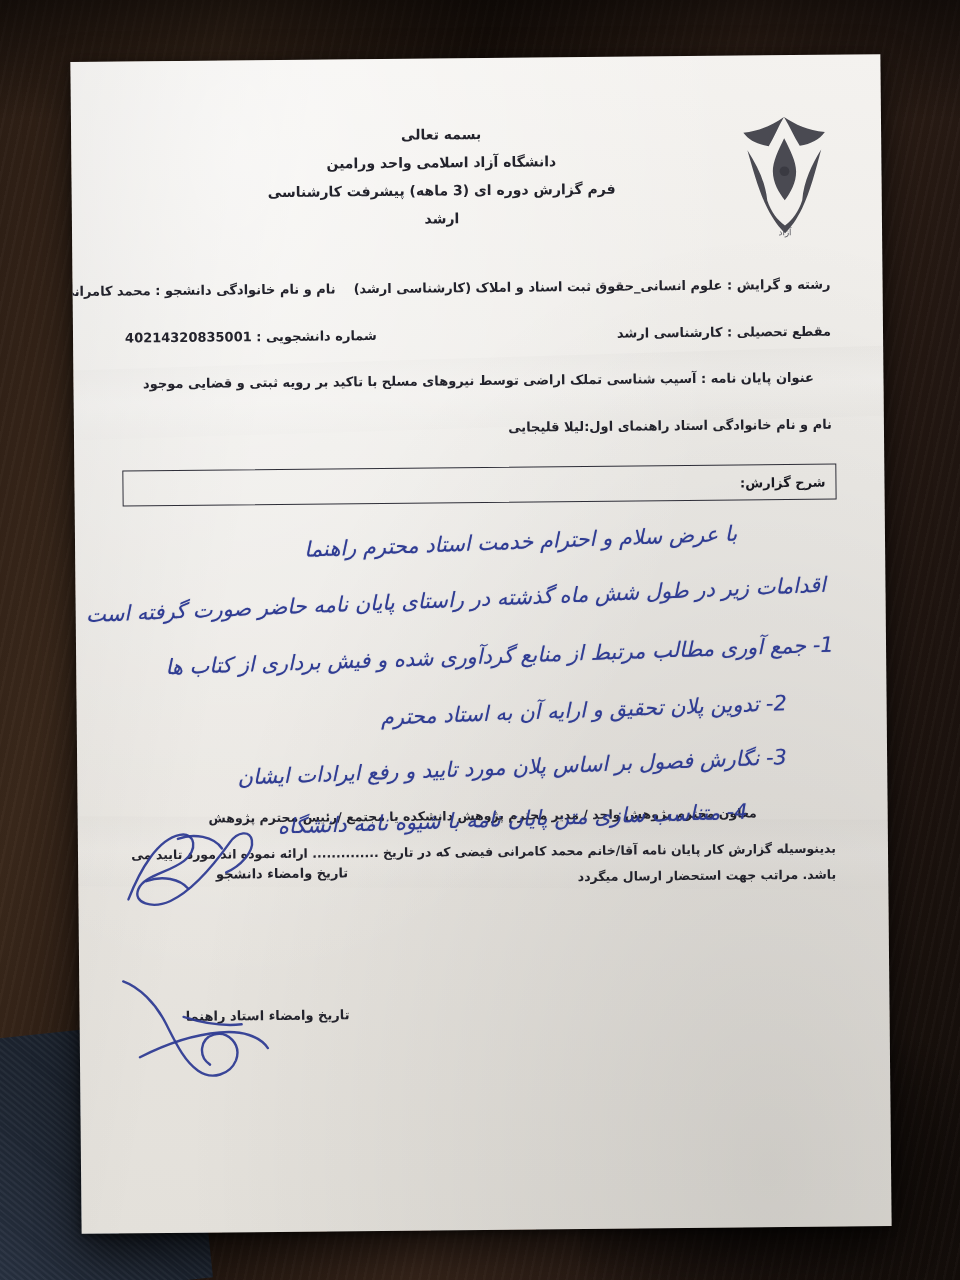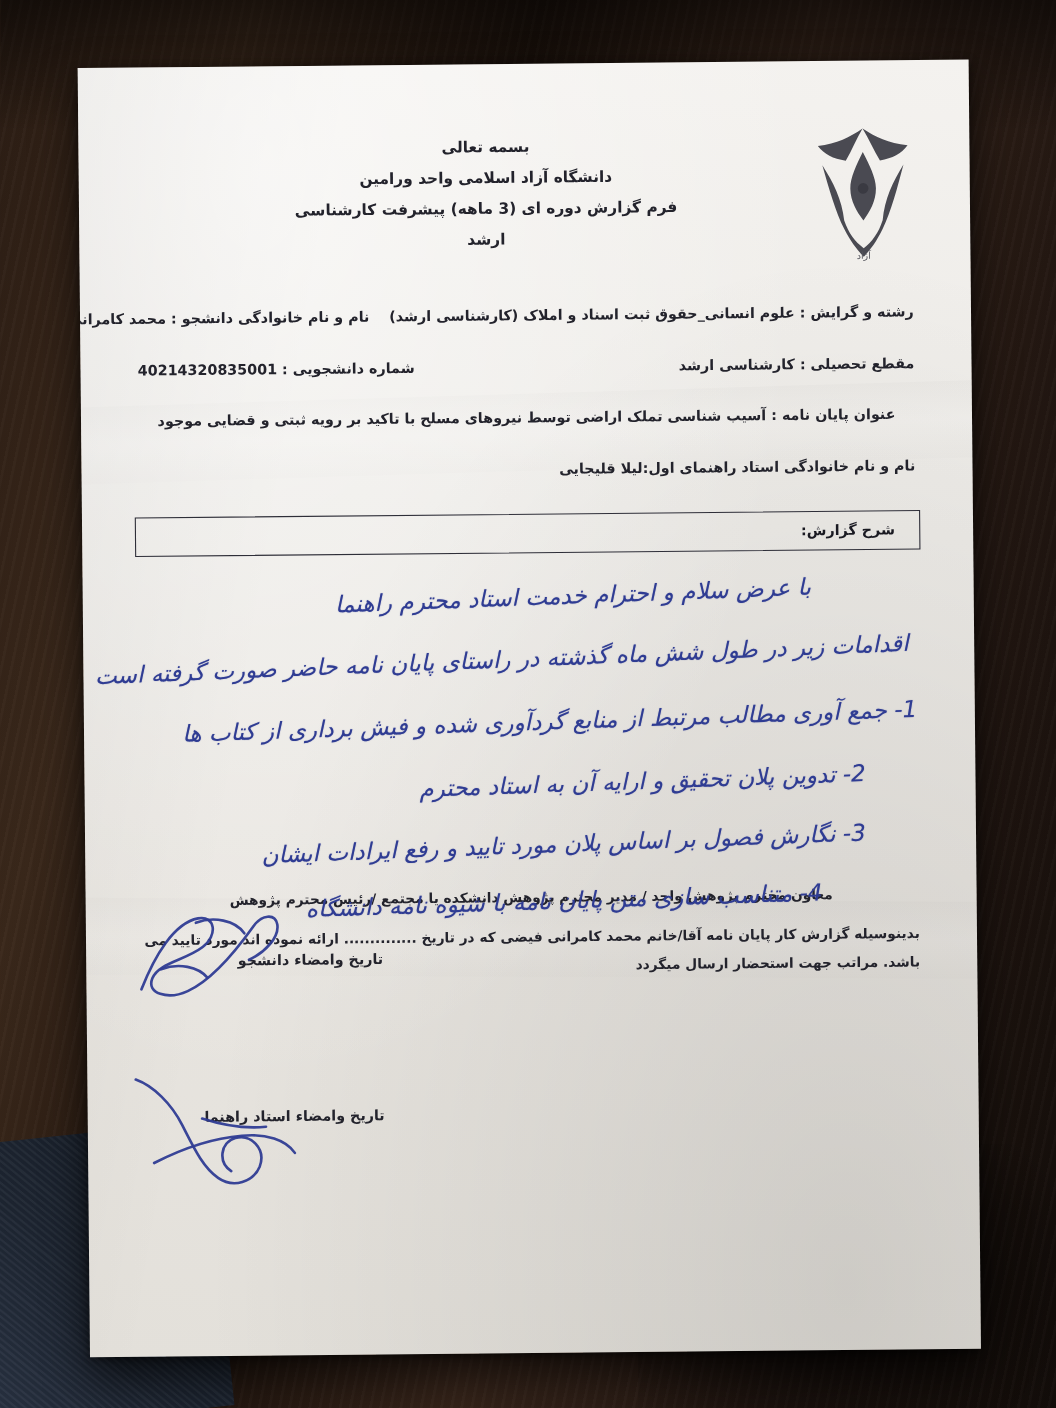--- a/index.html
+++ b/index.html
@@ -165,21 +165,21 @@
   
   .report-box {
     margin: 26px 0 0 0;
     border: 1.6px solid #2e2e38;
     height: 34px;
     position: relative;
   }
   .report-box .label {
     position: absolute;
     top: 6px;
-    right: 22px;
+    right: 10px;
     font-size: 13px;
     font-weight: bold;
   }
   .hw-line {
     position: absolute;
     color: #2f3c93;
     font-size: 22px;
     letter-spacing: 1px;
     white-space: nowrap;
     transform-origin: right center;

